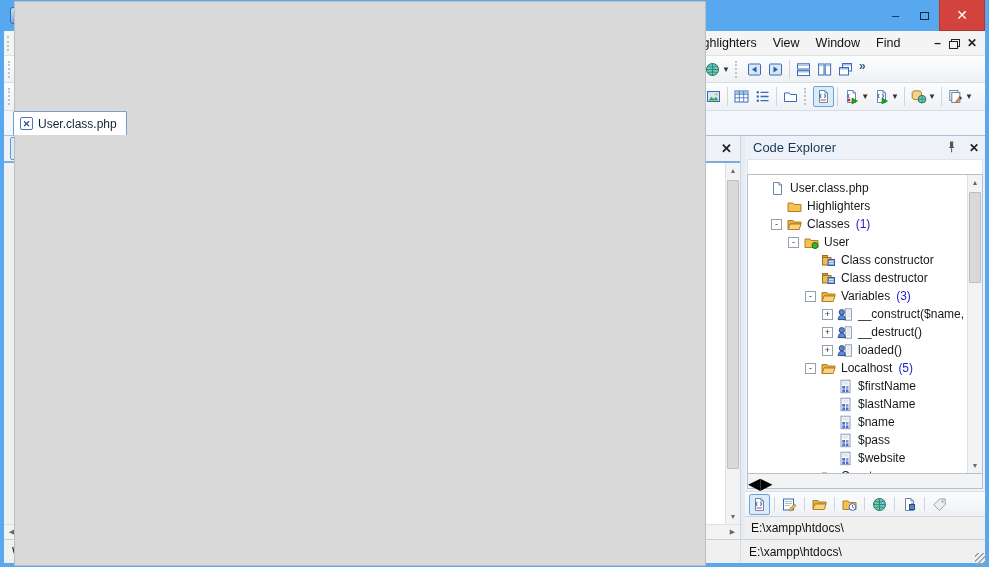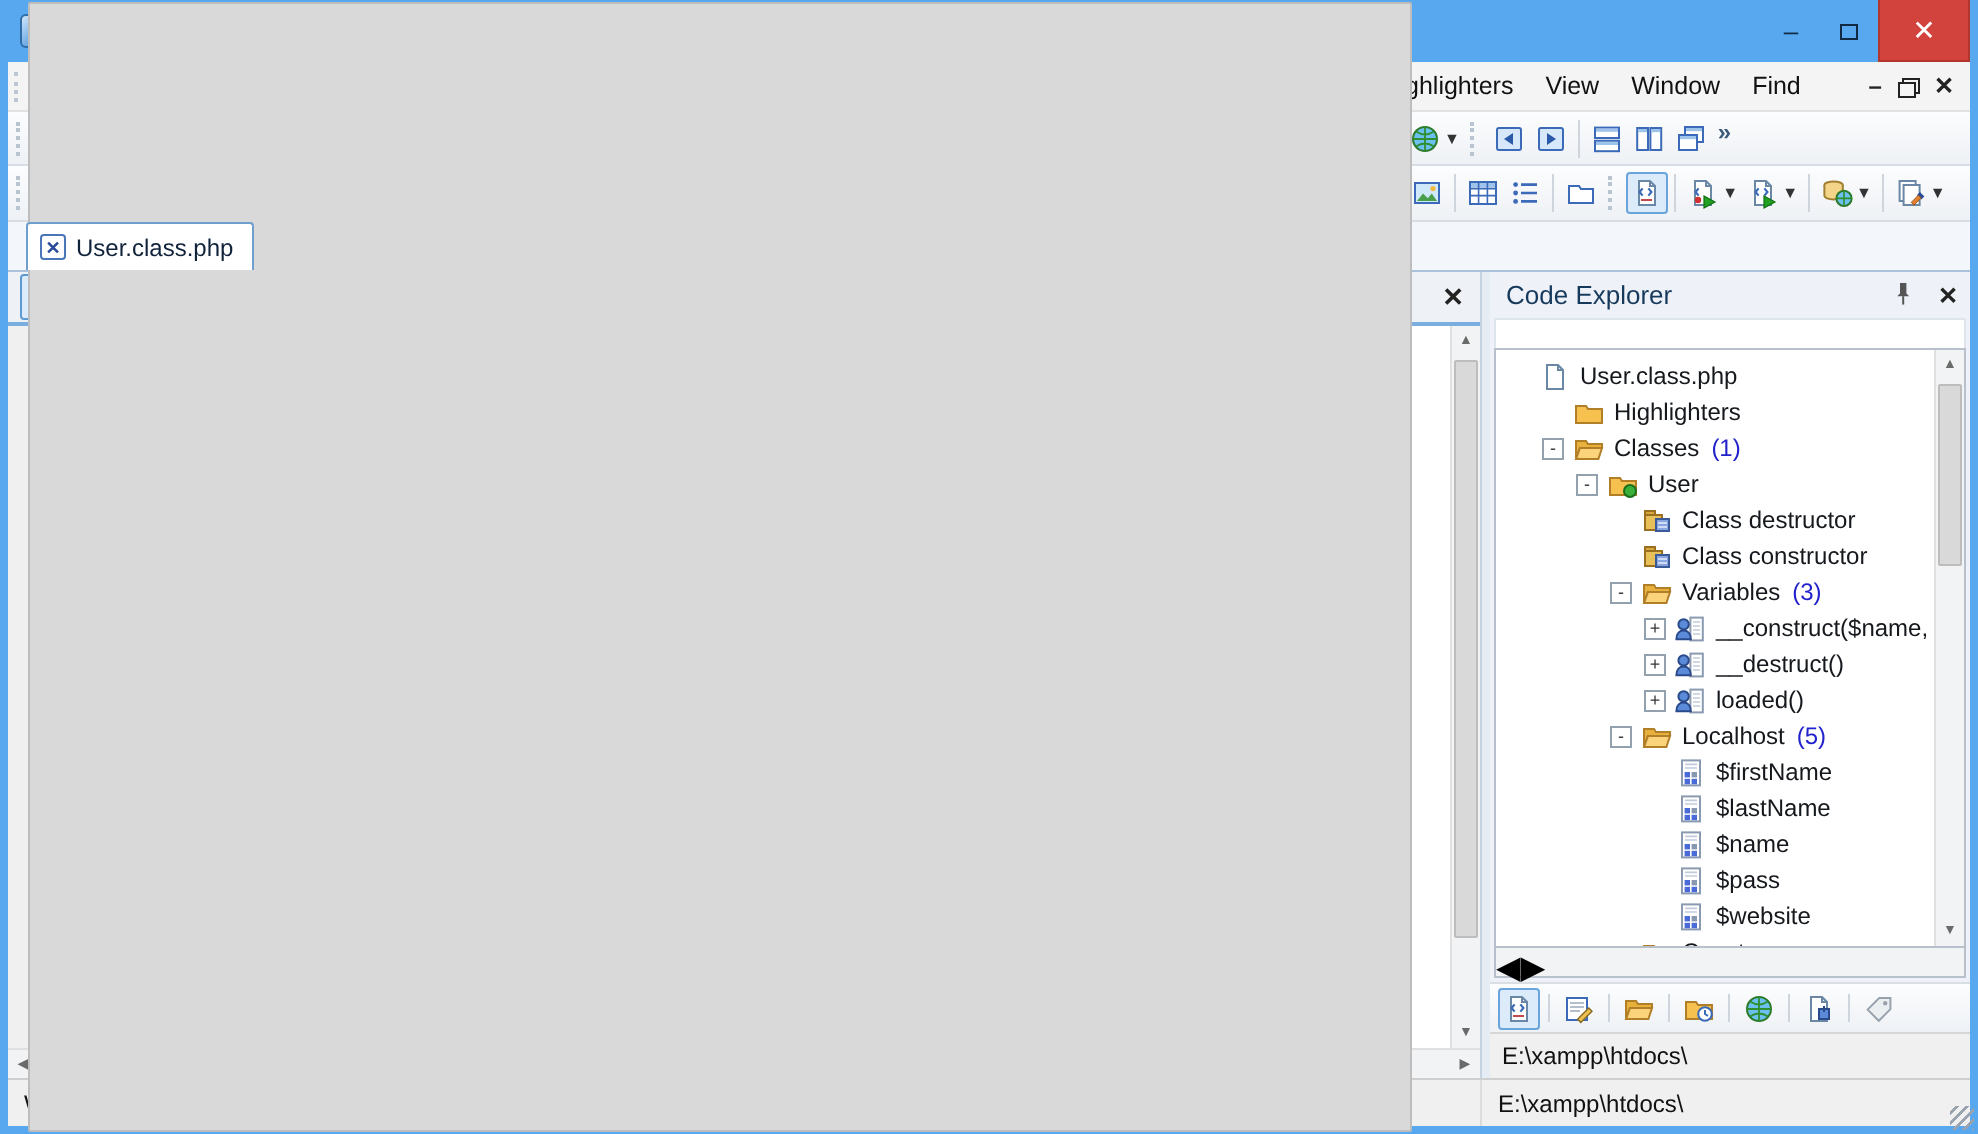--- a/index.html
+++ b/index.html
@@ -809,34 +809,34 @@
               <span class="tind" style="width: 57px;"></span>
               <span class="texp none"></span>
               <span class="ticon">
                 <svg width="17" height="17" viewBox="0 0 17 17">
                   <rect x="2.5" y="5.5" width="8.5" height="7.5" fill="#e8c05a" stroke="#9a7020"></rect>
                   <rect x="2.5" y="3.5" width="5" height="2" fill="#d8a840" stroke="#9a7020"></rect>
                   <rect x="8" y="7.5" width="6.5" height="6" fill="#8aa6e0" stroke="#3a5a9a"></rect>
                   <path d="M9 9.5h4.5M9 11.5h4.5" stroke="#e8eefc" stroke-width=".8"></path>
                 </svg>
               </span>
-              <span>Class destructor</span>
+              <span>Class constructor</span>
             </div>
             <div class="trow">
               <span class="tind" style="width: 57px;"></span>
               <span class="texp none"></span>
               <span class="ticon">
                 <svg width="17" height="17" viewBox="0 0 17 17">
                   <rect x="2.5" y="5.5" width="8.5" height="7.5" fill="#e8c05a" stroke="#9a7020"></rect>
                   <rect x="2.5" y="3.5" width="5" height="2" fill="#d8a840" stroke="#9a7020"></rect>
                   <rect x="8" y="7.5" width="6.5" height="6" fill="#8aa6e0" stroke="#3a5a9a"></rect>
                   <path d="M9 9.5h4.5M9 11.5h4.5" stroke="#e8eefc" stroke-width=".8"></path>
                 </svg>
               </span>
-              <span>Class constructor</span>
+              <span>Class destructor</span>
             </div>
             <div class="trow">
               <span class="tind" style="width: 57px;"></span>
               <span class="texp">-</span>
               <span class="ticon">
                 <svg width="17" height="17" viewBox="0 0 17 17">
                   <path d="M2 4.5h5l1 1.5h7v2H4l-2 5z" fill="#e8b13e" stroke="#b07f28"></path>
                   <path d="M4 8h11l-1.8 5.5H2z" fill="#fbd37a" stroke="#b07f28"></path>
                 </svg>
               </span>

